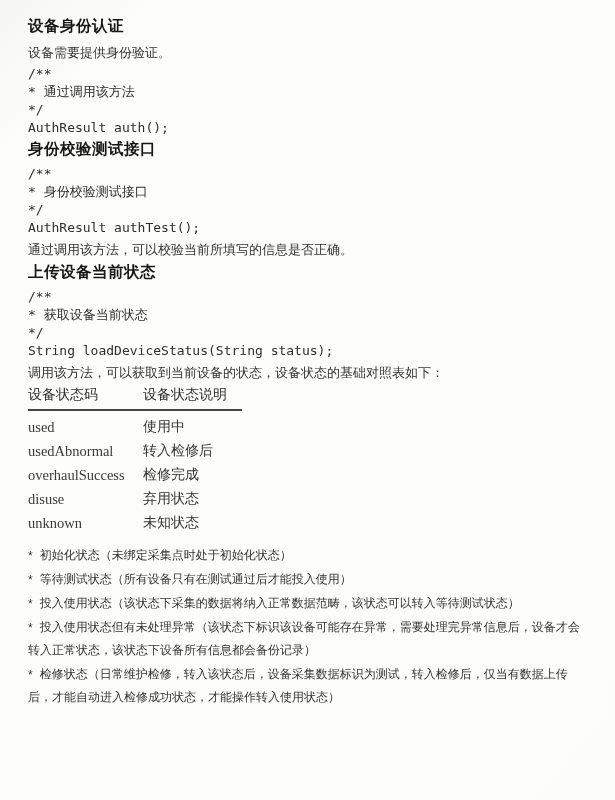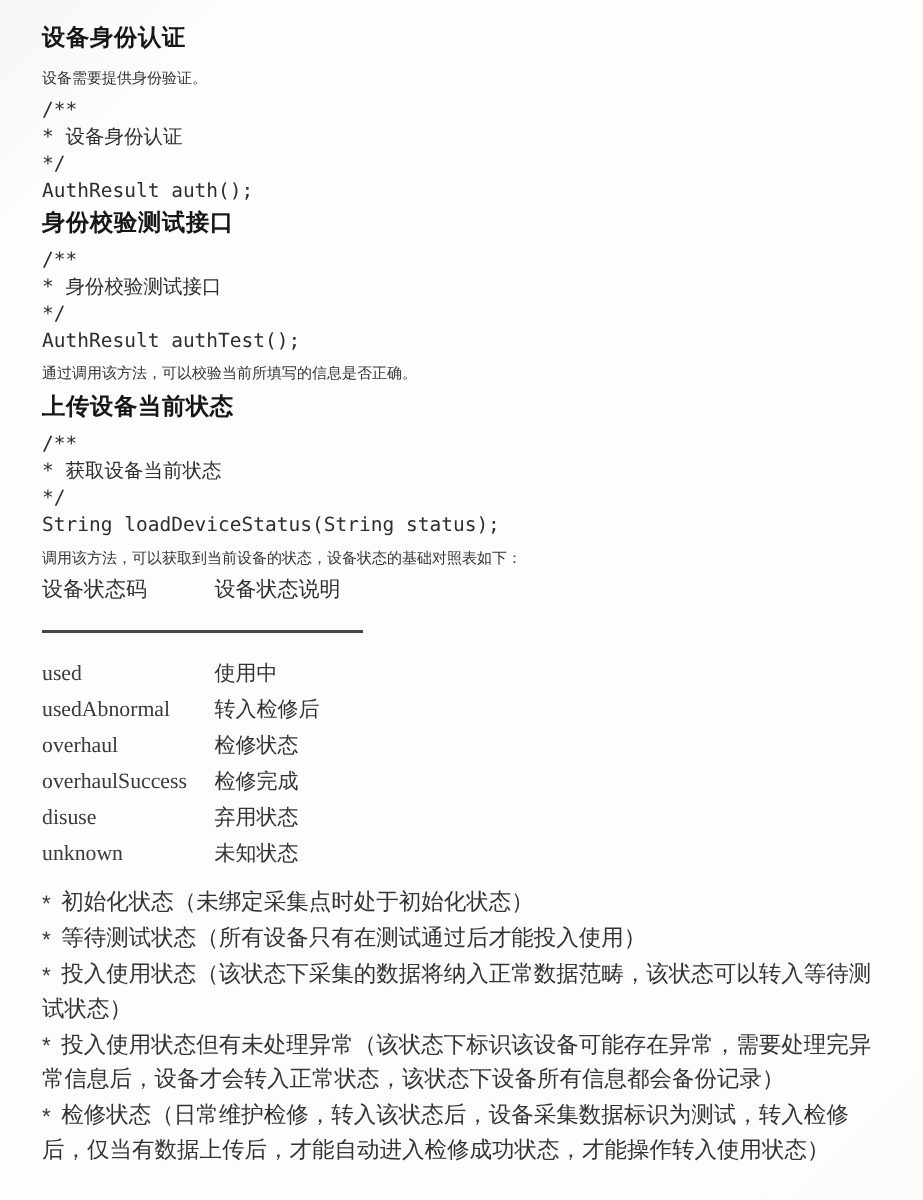--- a/index.html
+++ b/index.html
@@ -20,56 +20,55 @@
   .h {
     font-size: 15.5px;
     font-weight: 700;
     color: #171717;
     line-height: 20px;
     margin: 0 0 6px 0;
     letter-spacing: 0.5px;
     font-family: Liberation Serif, serif;
   }
   .p {
-    font-size: 10px;
+    font-size: 13px;
     line-height: 21px;
     margin: 0 0 2px 0;
     color: #333333;
   }
   .code { margin: 0 0 2px 0; }
   .code-line {
     font-family: "DejaVu Sans Mono", "Liberation Mono", monospace;
     font-size: 13px;
     line-height: 18px;
     color: #2e2e2e;
     white-space: pre;
   }
   .sec2 .h, .sec3 .h { margin-top: 2px; }
   .table { width: 214px; margin: 3px 0 0 0; }
   .trow { display: flex; }
   .thead {
     border-bottom: 2px solid #454545;
-    padding-bottom: 17px;
-    font-family: Liberation Mono, monospace;
+    padding-bottom: 6px;
   }
   .thead .tc1, .thead .tc2 {
     font-size: 14px; color: #2f2f2f; line-height: 17px;
   }
   .tc1 { width: 115px; flex: 0 0 115px; }
   .tc2 { flex: 1; }
   .tbody .trow { height: 24px; align-items: center; }
-  .tbody .trow:first-child { margin-top: 15px; }
+  .tbody .trow:first-child { margin-top: 4px; }
   .tbody .tc1 {
     font-family: "Liberation Serif", "DejaVu Serif", serif;
     font-size: 14.5px; color: #3a3a3a;
   }
   .tbody .tc2 { font-size: 14px; color: #333333; font-family: Liberation Mono, monospace; }
   .bullets { margin: 9px 0 0 0; padding: 0; list-style: none; }
   .bullets li {
-    font-size: 15px;
+    font-size: 12px;
     line-height: 23px;
     margin: 0 0 1px 0;
     color: #333333;
   }
   .bullet-marker {
     display: inline-block;
     margin-right: 7px;
     color: #3a3a3a;
     transform: translateY(1px);
   }
@@ -77,21 +76,21 @@
 </head>
 <body>
 
 <div class="page">
 
   <div class="sec1">
     <div class="h">设备身份认证</div>
     <div class="p">设备需要提供身份验证。</div>
     <div class="code">
       <div class="code-line">/**</div>
-      <div class="code-line">* 设备身份认证</div>
+      <div class="code-line">* 通过调用该方法</div>
       <div class="code-line">*/</div>
       <div class="code-line">AuthResult auth();</div>
     </div>
   </div>
 
   <div class="sec2">
     <div class="h">身份校验测试接口</div>
     <div class="code">
       <div class="code-line">/**</div>
       <div class="code-line">* 身份校验测试接口</div>
@@ -120,24 +119,20 @@
     <div class="tbody">
       <div class="trow">
         <div class="tc1">used</div>
         <div class="tc2">使用中</div>
       </div>
       <div class="trow">
         <div class="tc1">usedAbnormal</div>
         <div class="tc2">转入检修后</div>
       </div>
       <div class="trow">
-        <div class="tc1">overhaul</div>
-        <div class="tc2">检修状态</div>
-      </div>
-      <div class="trow">
         <div class="tc1">overhaulSuccess</div>
         <div class="tc2">检修完成</div>
       </div>
       <div class="trow">
         <div class="tc1">disuse</div>
         <div class="tc2">弃用状态</div>
       </div>
       <div class="trow">
         <div class="tc1">unknown</div>
         <div class="tc2">未知状态</div>

